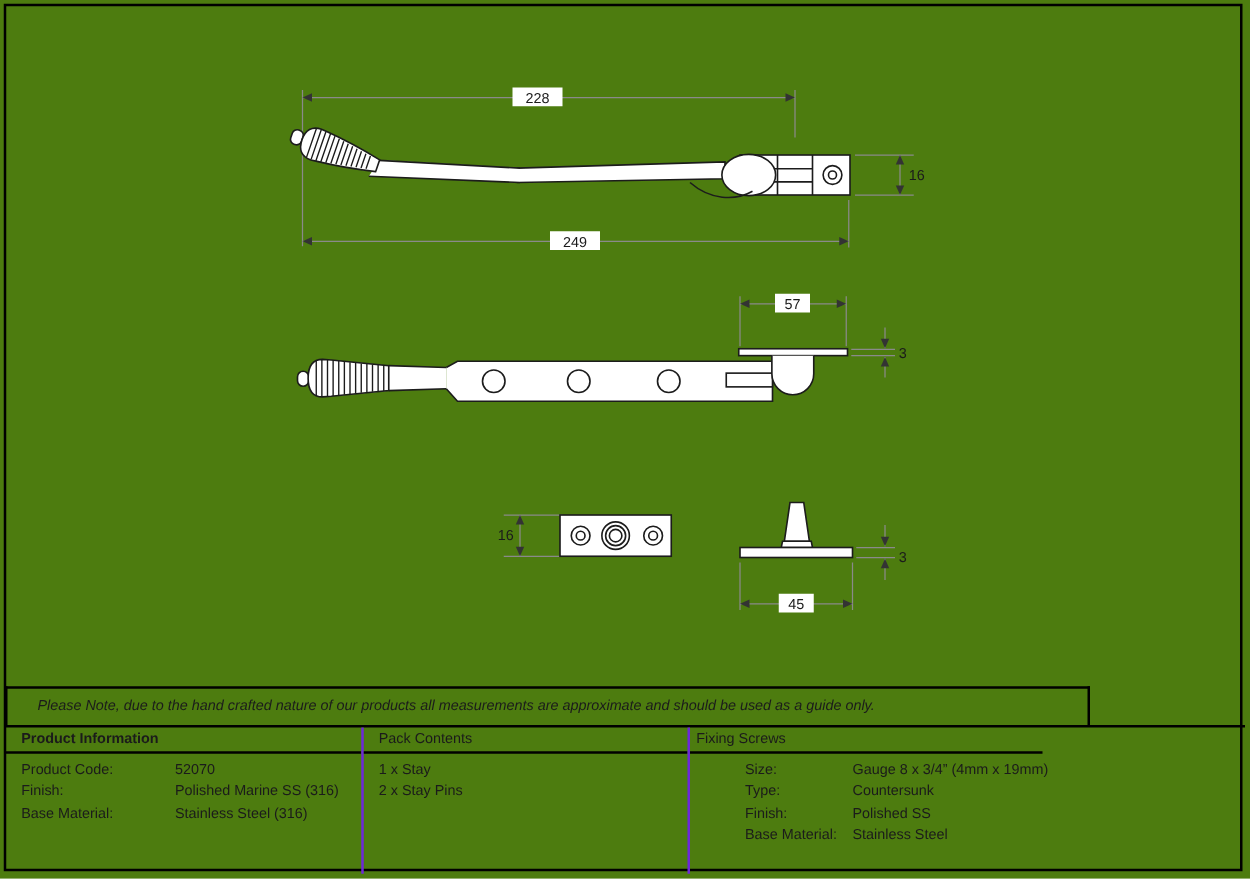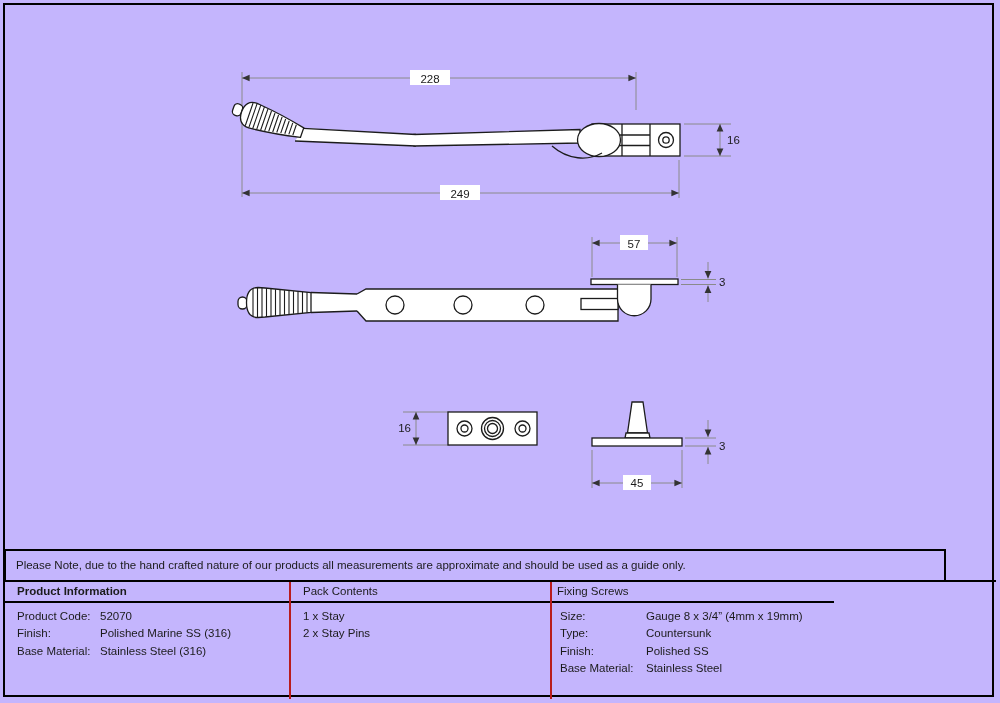--- a/index.html
+++ b/index.html
@@ -1,47 +1,47 @@
 <!DOCTYPE html>
 <html><head>
 <meta charset="utf-8">
 <style>
   html,body{margin:0;padding:0;background:#ffffff;}
   .page{
-    position:relative;width:1000px;height:703px;background:#c4b5fd;overflow:hidden;
+    position:relative;width:1000px;height:703px;background:#4d7c0f;overflow:hidden;
     font-family:"Liberation Sans",sans-serif;color:#1b1b1b;
   }
   .sheet-border{position:absolute;left:3px;top:3px;width:991px;height:694px;border:2px solid #000;box-sizing:border-box;pointer-events:none;}
   svg.drawing{position:absolute;left:0;top:0;}
   svg.drawing text{font-family:"Liberation Sans",sans-serif;font-size:11.5px;fill:#1b1b1b;}
   .notebar{
-    position:absolute;left:4px;top:549px;width:942px;height:31px;box-sizing:border-box;
+    position:absolute;left:4px;top:549px;width:868px;height:31px;box-sizing:border-box;
     border:2px solid #000;border-bottom:none;
-    padding-left:10px;font-size:11.5px;line-height:28px;white-space:nowrap;
+    padding-left:24px;font-size:11.5px;line-height:28px;white-space:nowrap;font-style:italic;
   }
   .spec-table{
     position:absolute;left:4px;top:580px;width:992px;height:119px;box-sizing:border-box;
     border-top:2px solid #000;display:flex;font-size:11.5px;
   }
   .col{box-sizing:border-box;height:100%;}
-  .col+.col{border-left:2px solid #b91c1c;}
+  .col+.col{border-left:2px solid #6d28d9;}
   .col-1{width:285px;}
   .col-2{width:261px;}
   .col-3{width:284px;}
   .col-4{width:162px;display:flex;align-items:center;justify-content:center;}
   .col-header{height:21px;box-sizing:border-box;border-bottom:2px solid #000;line-height:19px;white-space:nowrap;}
   .col-1 .col-header{padding-left:13px;font-weight:bold;}
   .col-2 .col-header{padding-left:12px;}
   .col-3 .col-header{padding-left:5px;}
   .col-body{padding-top:5px;}
   .kv-row{display:flex;line-height:17.4px;white-space:nowrap;}
-  .col-1 .kv-row{padding-left:13px;}
+  .col-1 .kv-row{padding-left:13px;gap:40px;}
   .col-3 .kv-row{padding-left:8px;}
   .col-1 .kv-label{width:83px;flex:none;}
-  .col-3 .kv-label{width:86px;flex:none;}
+  .col-3 .kv-label{width:86px;flex:none;margin-left:36px;}
   .pc-item{padding-left:12px;line-height:17.4px;white-space:nowrap;}
   
   .logo{position:relative;width:130px;height:54px;}
   .logo .anvil-svg{position:absolute;left:0;top:4px;}
   .logo .from-the{position:absolute;left:49px;top:3px;font-family:"Liberation Serif",serif;font-size:12px;letter-spacing:0.5px;color:#000;}
   .logo .diamond{position:absolute;left:104px;top:5px;font-size:8px;color:#000;}
   .logo .nvil{position:absolute;left:45px;top:7px;font-family:"Liberation Serif",serif;font-size:43px;line-height:1;letter-spacing:0.5px;color:#000;}
   .logo .reg{position:absolute;right:0px;top:-1px;font-family:"Liberation Serif",serif;font-size:9px;color:#000;}
 </style>
 </head>

